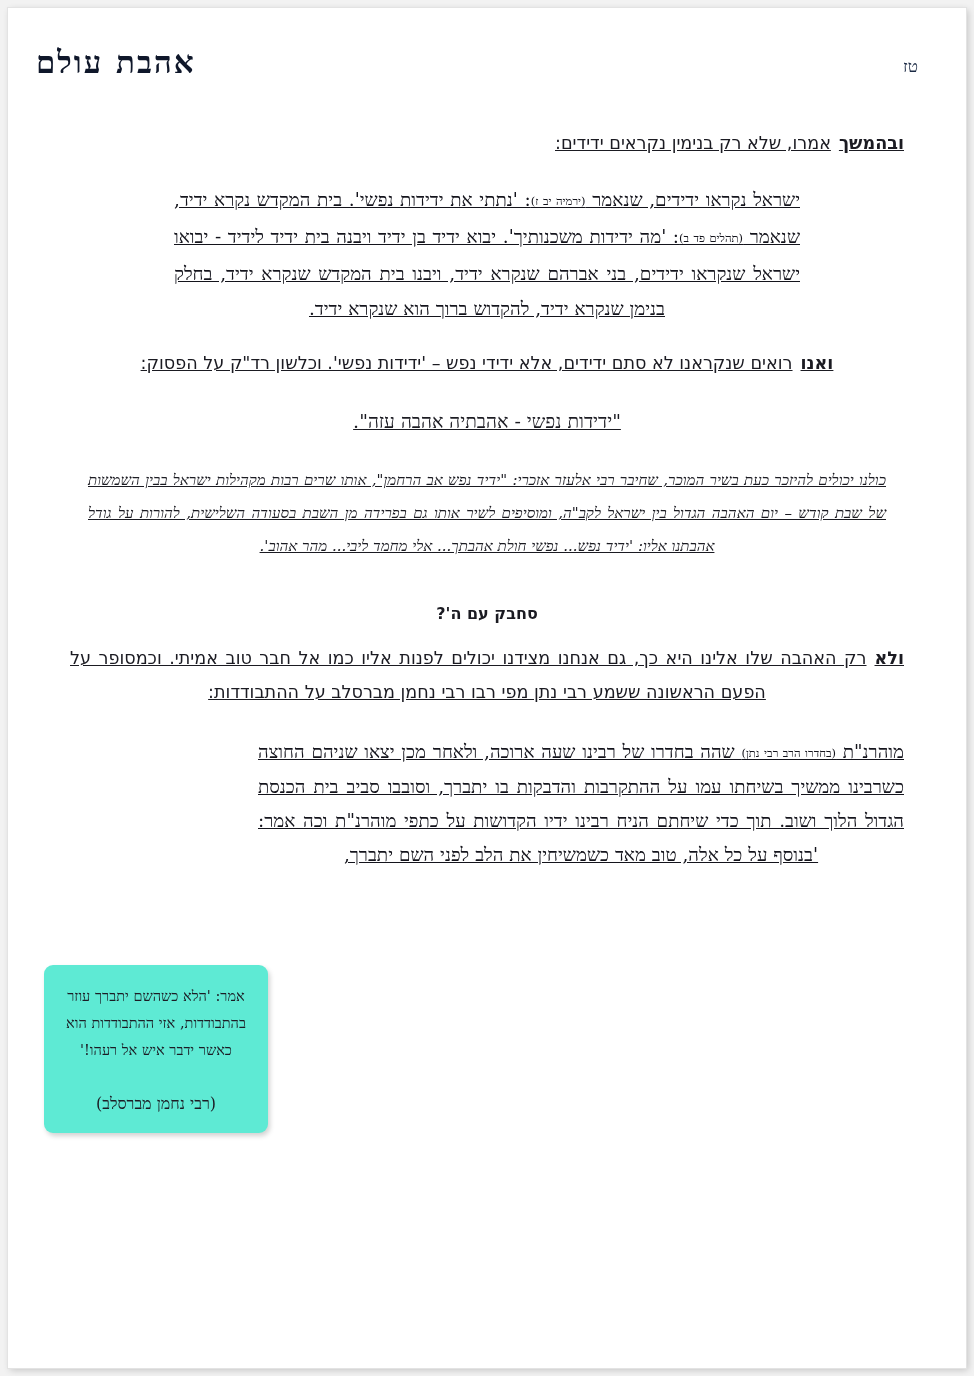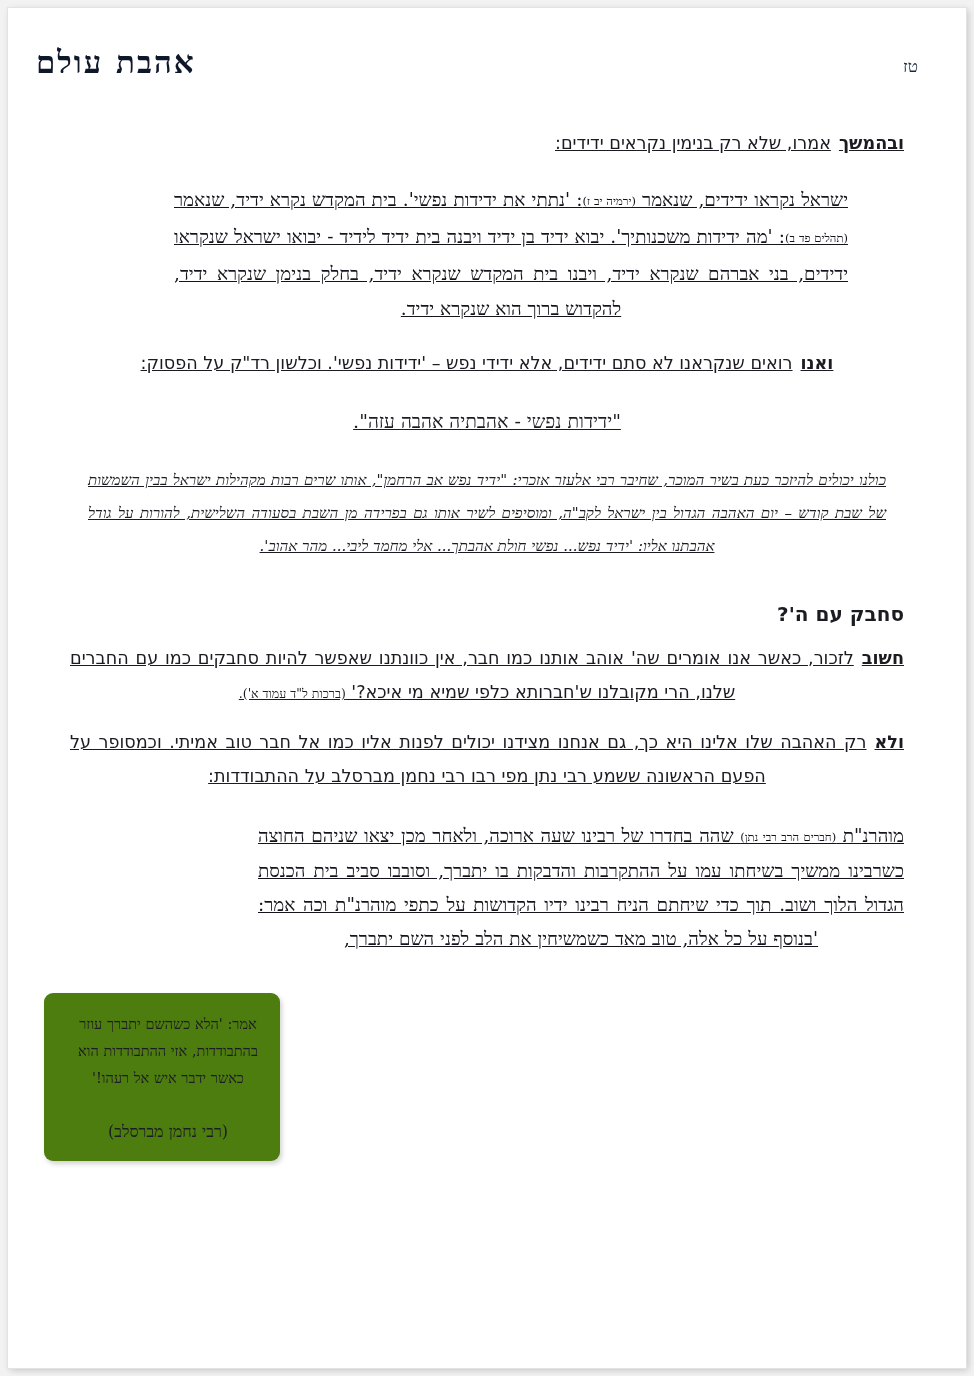--- a/index.html
+++ b/index.html
@@ -89,21 +89,21 @@
     text-align-last: right;
   }
 
   
   .quote-block {
     font-family: "DejaVu Serif", "Liberation Serif", serif;
     font-size: 18.5px;
     line-height: 35px;
     text-align: justify;
     text-align-last: center;
-    margin: 0 56px 20px 104px;
+    margin: 0 104px 20px 104px;
     color: #14141c;
   }
   .src {
     font-size: 11.5px;
     font-family: "DejaVu Serif", "Liberation Serif", serif;
     vertical-align: 1px;
     letter-spacing: 0;
   }
 
   .verse-line {
@@ -118,39 +118,39 @@
     font-style: italic;
     font-size: 15px;
     line-height: 33px;
     text-align: justify;
     text-align-last: center;
     margin: 0 18px 34px 18px;
   }
 
   .section-heading {
     font-weight: bold;
-    font-size: 20px;
-    text-align: right;
+    font-size: 16px;
+    text-align: center;
     margin: 26px 0 10px 0;
     font-family: "DejaVu Sans", "Liberation Sans", sans-serif;
   }
 
   .ref-inline {
     font-size: 12.5px;
     font-family: "DejaVu Serif", "Liberation Serif", serif;
   }
 
   
   .pullquote {
     position: absolute;
     left: 36px;
-    top: 985px;
+    top: 957px;
     width: 196px;
-    padding: 18px 14px 16px 26px;
-    background: #4d7c0f;
+    padding: 18px 14px 16px 14px;
+    background: #5eead4;
     border-radius: 9px;
     box-shadow: 2px 3px 5px rgba(0,0,0,0.18);
     font-family: "DejaVu Serif", "Liberation Serif", serif;
     font-size: 14.5px;
     line-height: 27px;
     text-align: center;
     color: #1c1c24;
     z-index: 5;
   }
   .pullquote .attrib {
@@ -194,31 +194,28 @@
       <p class="para">
         <span class="lead">ואנו</span><span>רואים שנקראנו לא סתם ידידים, אלא ידידי נפש – 'ידידות נפשי'. וכלשון רד"ק על הפסוק:</span>
       </p>
 
       <p class="verse-line">"ידידות נפשי - אהבתיה אהבה עזה".</p>
 
       <p class="italic-block">כולנו יכולים להיזכר כעת בשיר המוכר, שחיבר רבי אלעזר אזכרי: "ידיד נפש אב הרחמן", אותו שרים רבות מקהילות ישראל בבין השמשות של שבת קודש – יום האהבה הגדול בין ישראל לקב"ה, ומוסיפים לשיר אותו גם בפרידה מן השבת בסעודה השלישית, להורות על גודל אהבתנו אליו: 'ידיד נפש... נפשי חולת אהבתך... אלי מחמד ליבי... מהר אהוב'.</p>
 
       <h2 class="section-heading">סחבק עם ה'?</h2>
 
-      <p class="para">
-        <span class="lead">חשוב</span><span>לזכור, כאשר אנו אומרים שה' אוהב אותנו כמו חבר, אין כוונתנו שאפשר להיות סחבקים כמו עם החברים שלנו, הרי מקובלנו ש'חברותא כלפי שמיא מי איכא?' </span><span class="ref-inline">(ברכות ל"ד עמוד א').</span>
-      </p>
 
 
       <p class="para">
         <span class="lead">ולא</span><span>רק האהבה שלו אלינו היא כך, גם אנחנו מצידנו יכולים לפנות אליו כמו אל חבר טוב אמיתי. וכמסופר על הפעם הראשונה ששמע רבי נתן מפי רבו רבי נחמן מברסלב על ההתבודדות:</span>
       </p>
 
       <p class="story-block">
-        <span>מוהרנ"ת </span><span class="src">(חברים הרב רבי נתן)</span><span> שהה בחדרו של רבינו שעה ארוכה, ולאחר מכן יצאו שניהם החוצה כשרבינו ממשיך בשיחתו עמו על ההתקרבות והדבקות בו יתברך, וסובבו סביב בית הכנסת הגדול הלוך ושוב. תוך כדי שיחתם הניח רבינו ידיו הקדושות על כתפי מוהרנ"ת וכה אמר: 'בנוסף על כל אלה, טוב מאד כשמשיחין את הלב לפני השם יתברך,</span>
+        <span>מוהרנ"ת </span><span class="src">(בחדרו הרב רבי נתן)</span><span> שהה בחדרו של רבינו שעה ארוכה, ולאחר מכן יצאו שניהם החוצה כשרבינו ממשיך בשיחתו עמו על ההתקרבות והדבקות בו יתברך, וסובבו סביב בית הכנסת הגדול הלוך ושוב. תוך כדי שיחתם הניח רבינו ידיו הקדושות על כתפי מוהרנ"ת וכה אמר: 'בנוסף על כל אלה, טוב מאד כשמשיחין את הלב לפני השם יתברך,</span>
       </p>
 
     </div>
 
     <aside class="pullquote">
       <span>אמר: 'הלא כשהשם יתברך עוזר בהתבודדות, אזי ההתבודדות הוא כאשר ידבר איש אל רעהו!'</span>
       <span class="attrib">(רבי נחמן מברסלב)</span>
     </aside>
 
   </div>

